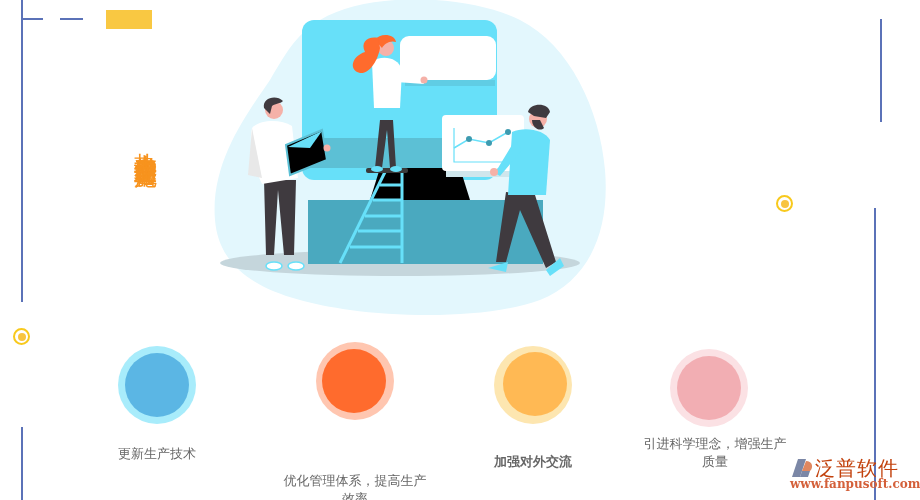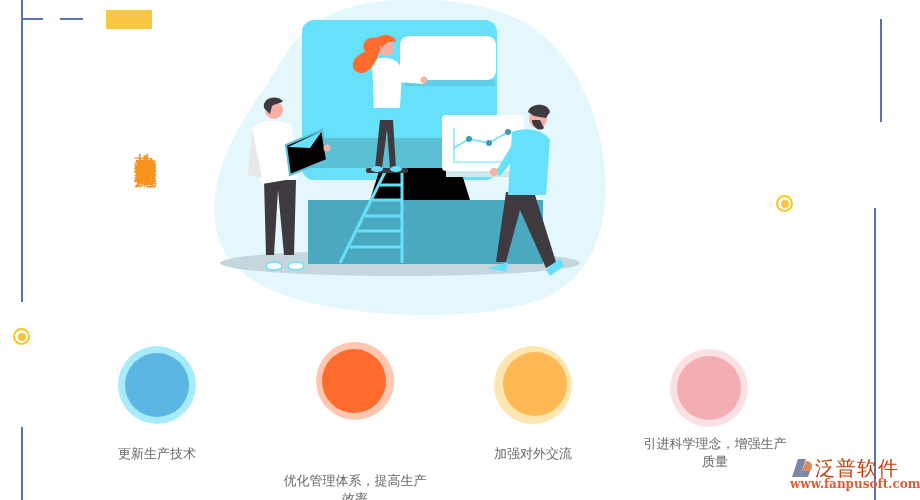--- a/index.html
+++ b/index.html
@@ -143,21 +143,21 @@
 
 <div class="feature" style="left:265px; top:342px; height:140px;">
   <div class="circle-outer" style="left:51px; top:0; background:#ffc6b0;"></div>
   <div class="circle-inner" style="left:57px; top:7px; background:#ff6b2d;"></div>
   <div class="feature-label" style="left:15px; top:103px;margin-top:27px;">优化管理体系，提高生产效率</div>
 </div>
 
 <div class="feature" style="left:443px; top:346px; height:130px;">
   <div class="circle-outer" style="left:51px; top:0; background:#fde6b0;"></div>
   <div class="circle-inner" style="left:60px; top:6px; background:#ffb954;"></div>
-  <div class="feature-label" style="left:15px; top:99px;">加强对外交流</div>
+  <div class="feature-label" style="left:15px; top:107px;font-weight:bold;">加强对外交流</div>
 </div>
 
 <div class="feature" style="left:620px; top:349px; height:130px;">
   <div class="circle-outer" style="left:50px; top:0; background:#fbe1e4;"></div>
   <div class="circle-inner" style="left:57px; top:7px; background:#f2aeb3;"></div>
   <div class="feature-label" style="left:20px; top:86px;">引进科学理念，增强生产质量</div>
 </div>
 
 <div class="logo">
   <svg class="logo-mark" viewBox="0 0 24 22">

